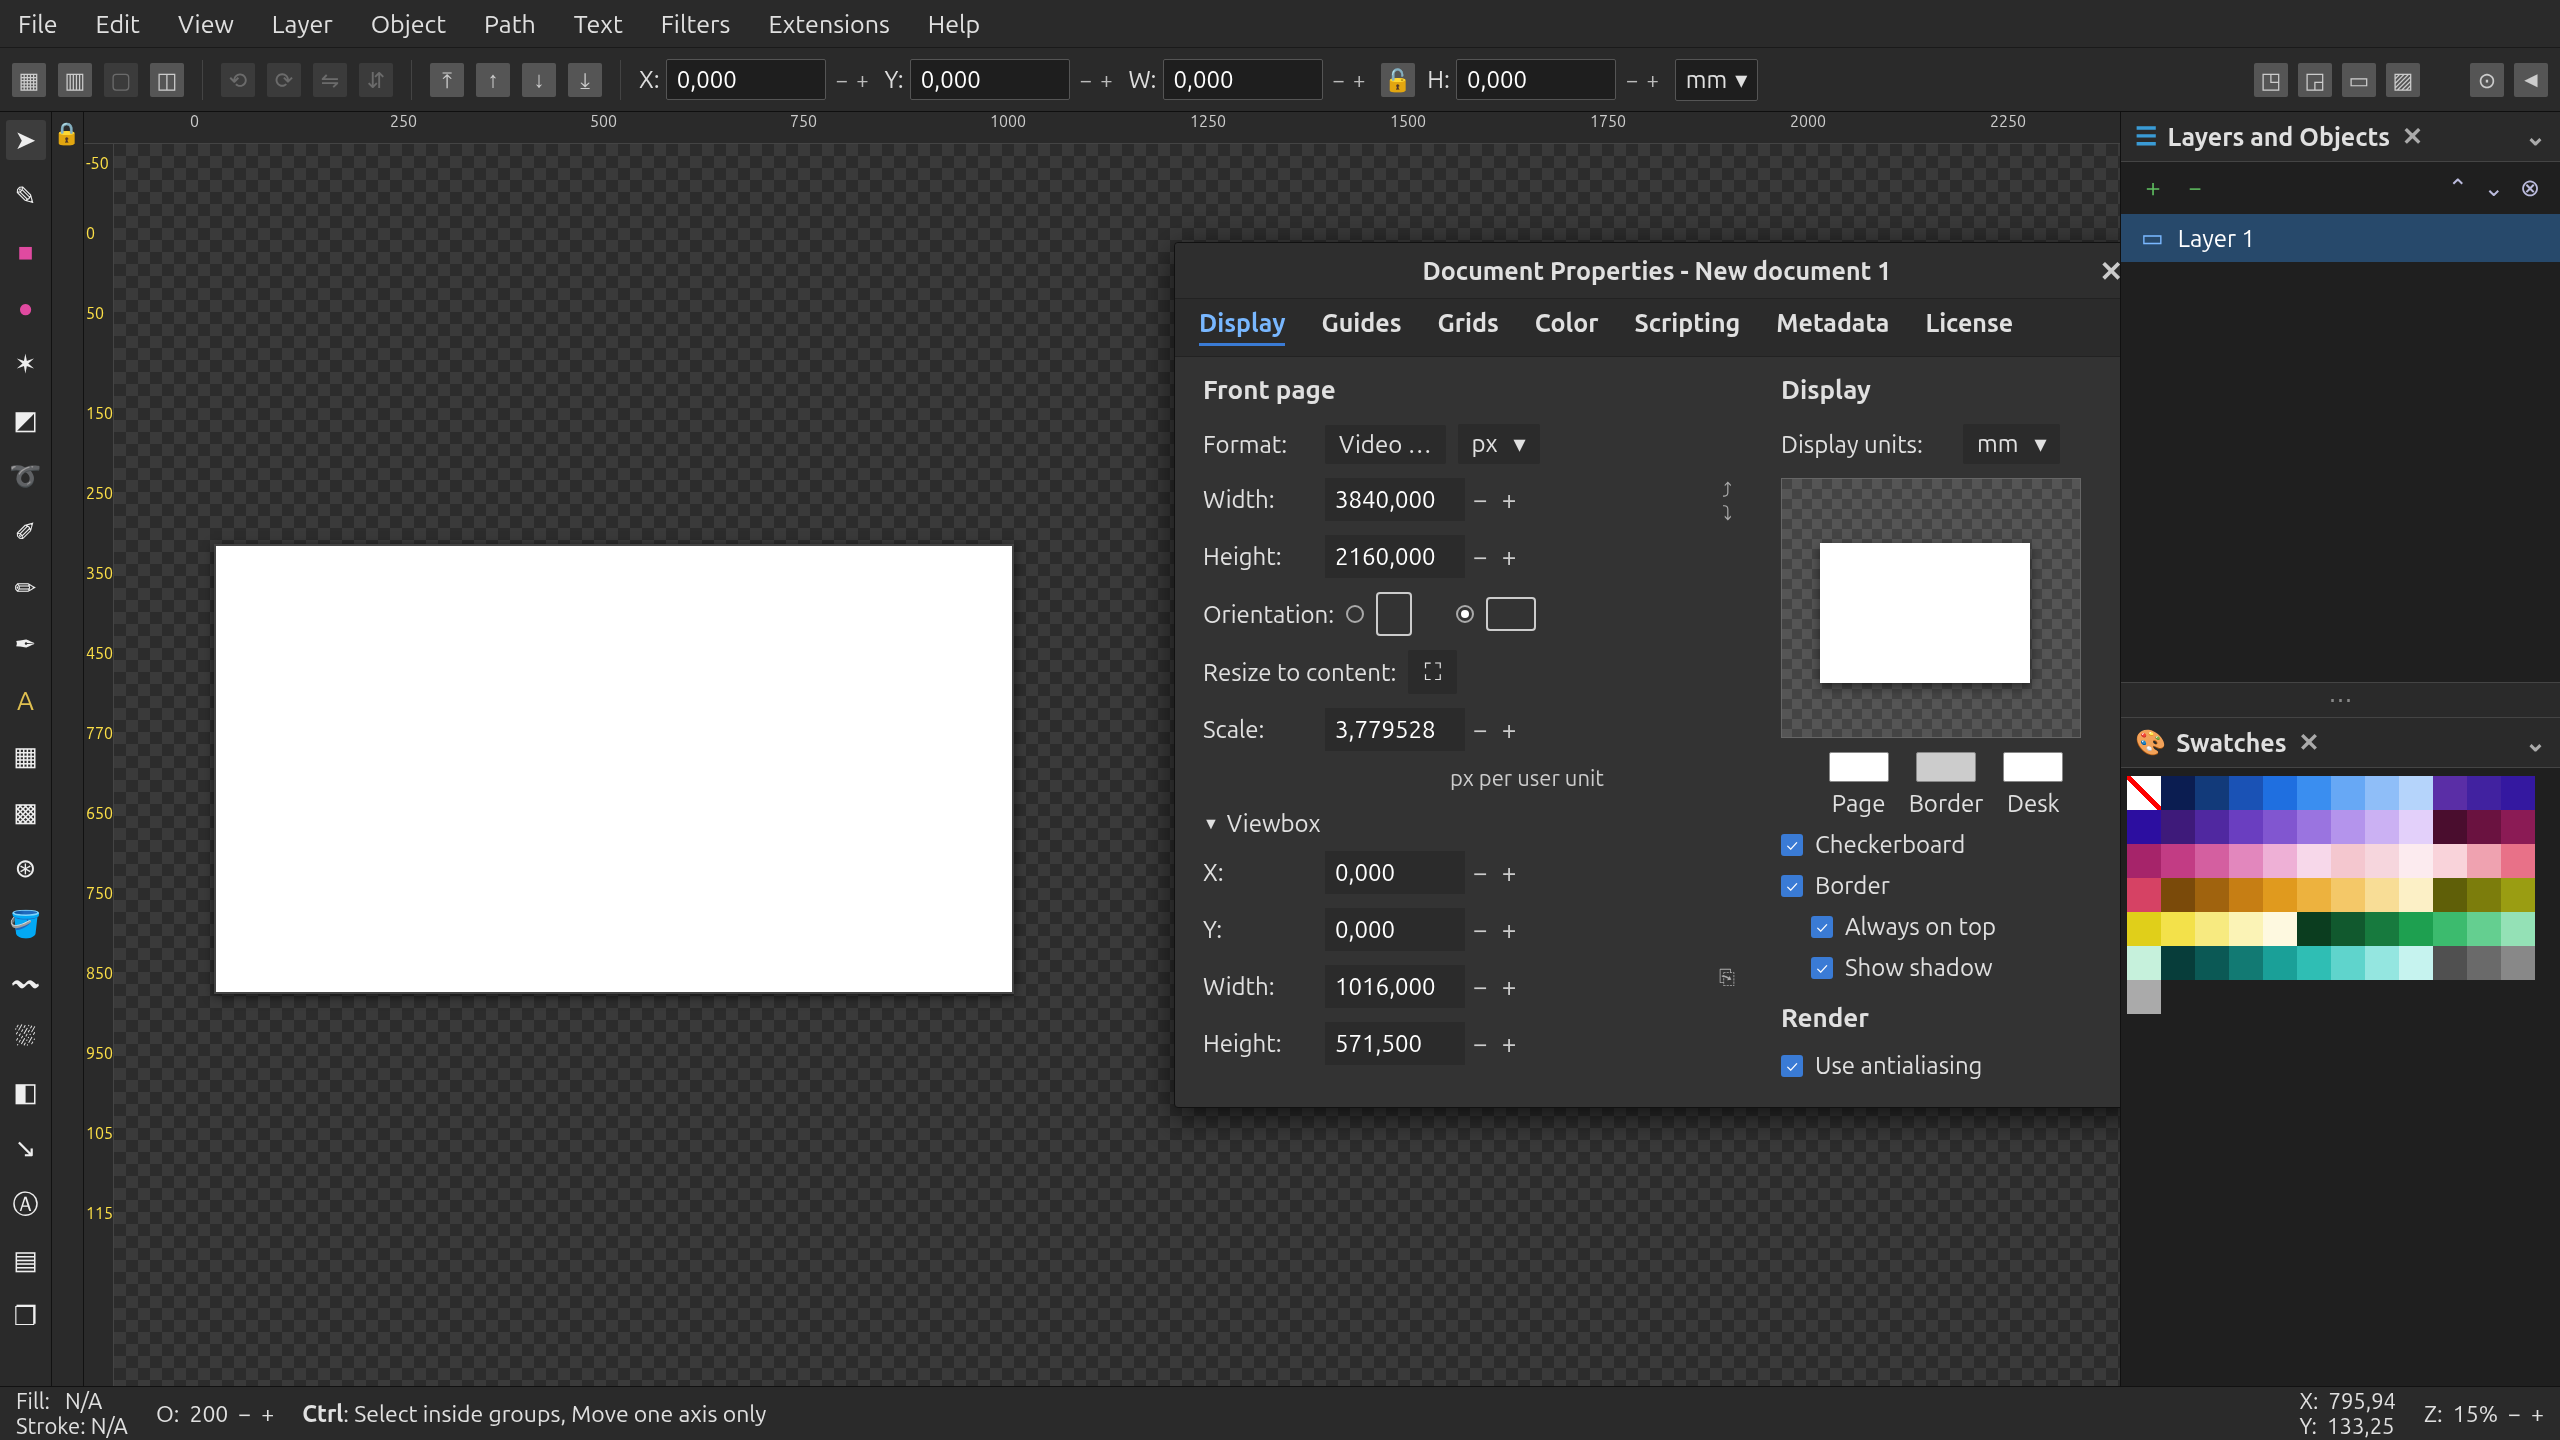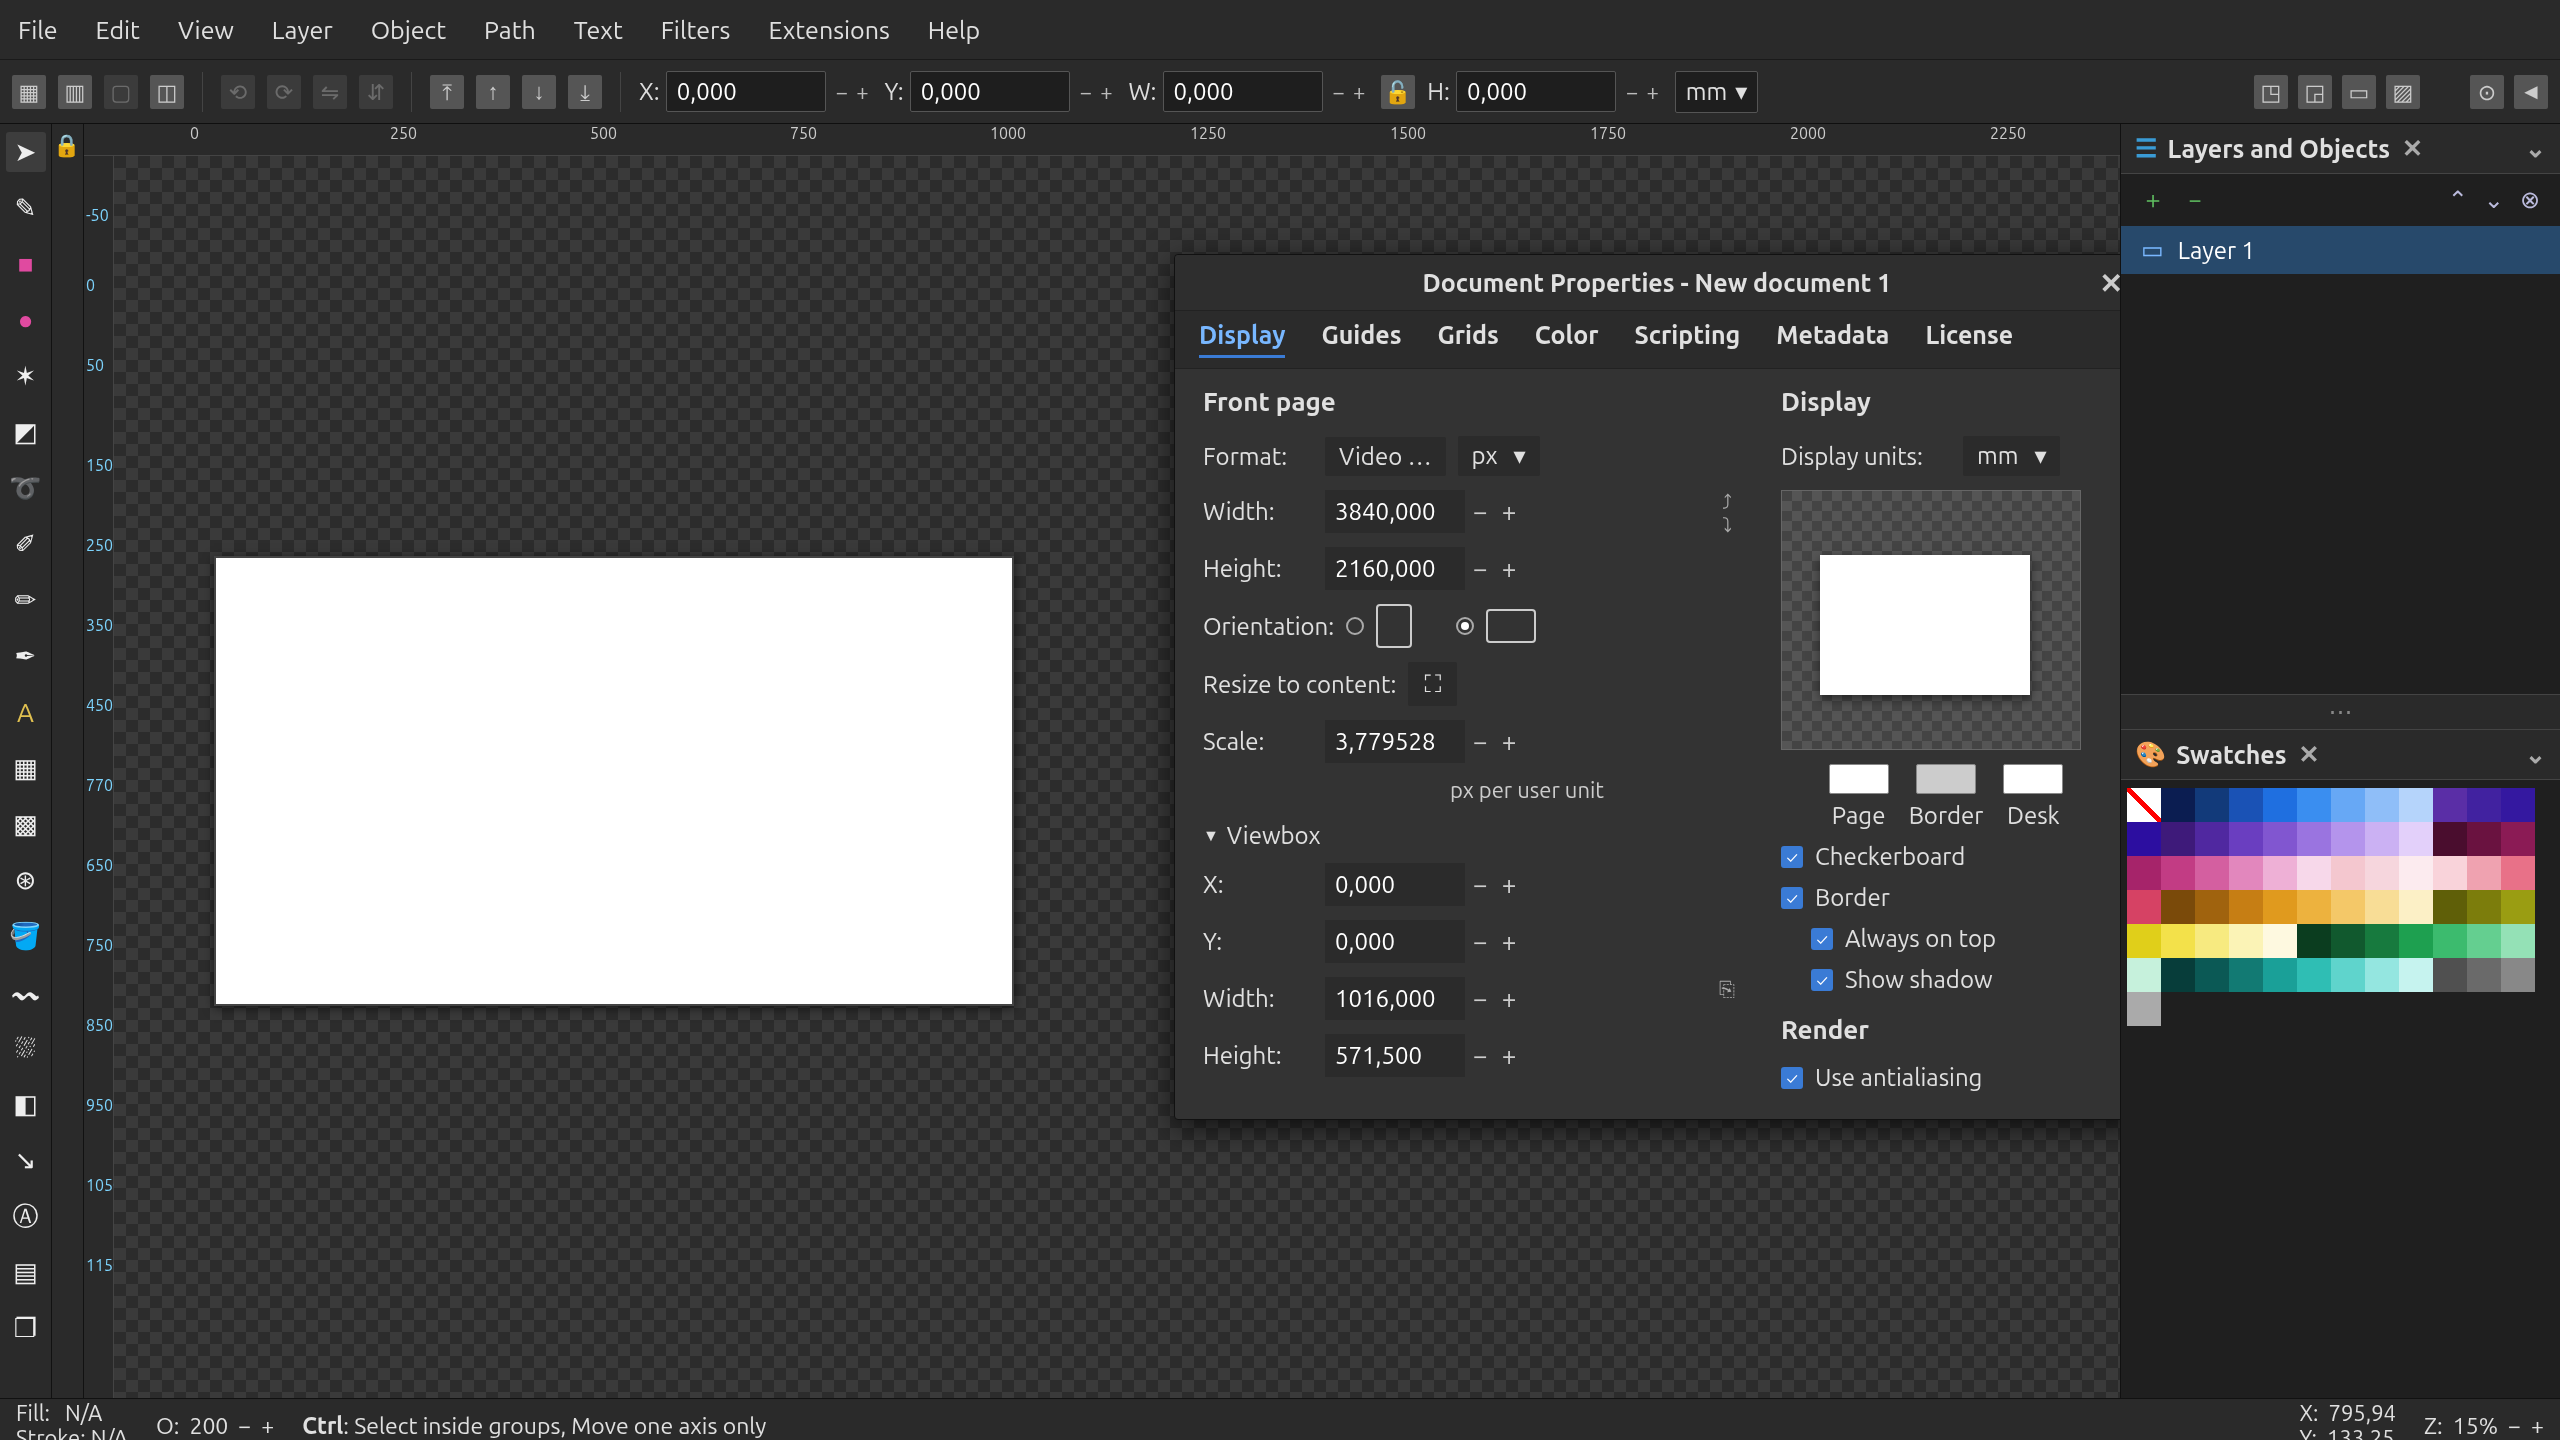--- a/index.html
+++ b/index.html
@@ -1,19 +1,19 @@
 <!DOCTYPE html>
 <html><head>
 <meta charset="utf-8">
 <style>
 * { margin: 0; padding: 0; box-sizing: border-box; font-family: "Segoe UI", Ubuntu, Cantarell, sans-serif; user-select: none; }
 html, body { width: 2560px; height: 1440px; overflow: hidden; background: #1a1a1a; color: #e0e0e0; font-size: 24px; }
 
 
-.menubar { display: flex; gap: 38px; padding: 6px 18px; height: 60px; align-items: center; background: #2a2a2a; border-bottom: 1px solid #1a1a1a; }
+.menubar { display: flex; gap: 38px; padding: 6px 18px; height: 48px; align-items: center; background: #2a2a2a; border-bottom: 1px solid #1a1a1a; }
 .menubar span { cursor: pointer; font-size: 25px; }
 
 
 .toolopts { display: flex; align-items: center; gap: 12px; padding: 6px 12px; height: 64px; background: #2a2a2a; border-bottom: 1px solid #0f0f0f; }
 .toolopts .ico { width: 34px; height: 34px; background: #555; border-radius: 2px; display: flex; align-items: center; justify-content: center; font-size: 22px; color: #ccc; }
 .toolopts .spin { display: flex; align-items: center; gap: 6px; }
 .toolopts .spin-label { font-size: 24px; color: #ddd; }
 .toolopts input { width: 160px; background: #1e1e1e; border: 1px solid #555; color: #fff; padding: 6px 10px; font-size: 24px; border-radius: 2px; }
 .spinbtns { flex-direction: row; font-size: 22px; color: #bbb; }
 .spinbtns span { cursor: pointer; padding: 0 4px; }
@@ -29,21 +29,21 @@
 .toolbox .tool { width: 40px; height: 40px; display: flex; align-items: center; justify-content: center; font-size: 26px; color: #eee; cursor: pointer; border-radius: 3px; }
 .toolbox .tool.sel { background: #3d3d3d; }
 .lockcol { width: 32px; background: #2a2a2a; border-right: 1px solid #111; display:flex; flex-direction:column; align-items:center; padding-top:8px; }
 
 
 .canvaswrap { flex: 1; position: relative; background: #2a2a2a; overflow: hidden; }
 .hruler { position:absolute; top:0; left:0; right:0; height:32px; background:#2a2a2a; border-bottom:1px solid #444; font-size:16px; color:#ccc; }
 .hruler .tick { position:absolute; top:0; display:flex; flex-direction:column; align-items:flex-start; }
 .hruler .tick span { margin-left:6px; }
 .vruler { position:absolute; top:32px; left:0; width:30px; bottom:0; background:#2a2a2a; border-right:1px solid #444; }
-.vruler .tick { position:absolute; left:0; font-size:16px; color:#7dd3fc; writing-mode: initial; margin-top: 40px; }
+.vruler .tick { position:absolute; left:0; font-size:16px; color:#fde047; writing-mode: initial; }
 .checker { position:absolute; top:32px; left:30px; right:0; bottom:0;
   background-image:
     linear-gradient(45deg,#3a3a3a 25%,transparent 25%),linear-gradient(-45deg,#3a3a3a 25%,transparent 25%),
     linear-gradient(45deg,transparent 75%,#3a3a3a 75%),linear-gradient(-45deg,transparent 75%,#3a3a3a 75%);
   background-size:24px 24px; background-position:0 0,0 12px,12px -12px,-12px 0; background-color:#2c2c2c;
 }
 .page { position:absolute; background:#fff; box-shadow:0 2px 10px rgba(0,0,0,0.6); border:2px solid #444; }
 
 
 .rightpanels { width: 440px; background:#2a2a2a; border-left:1px solid #111; display:flex; flex-direction:column; }

